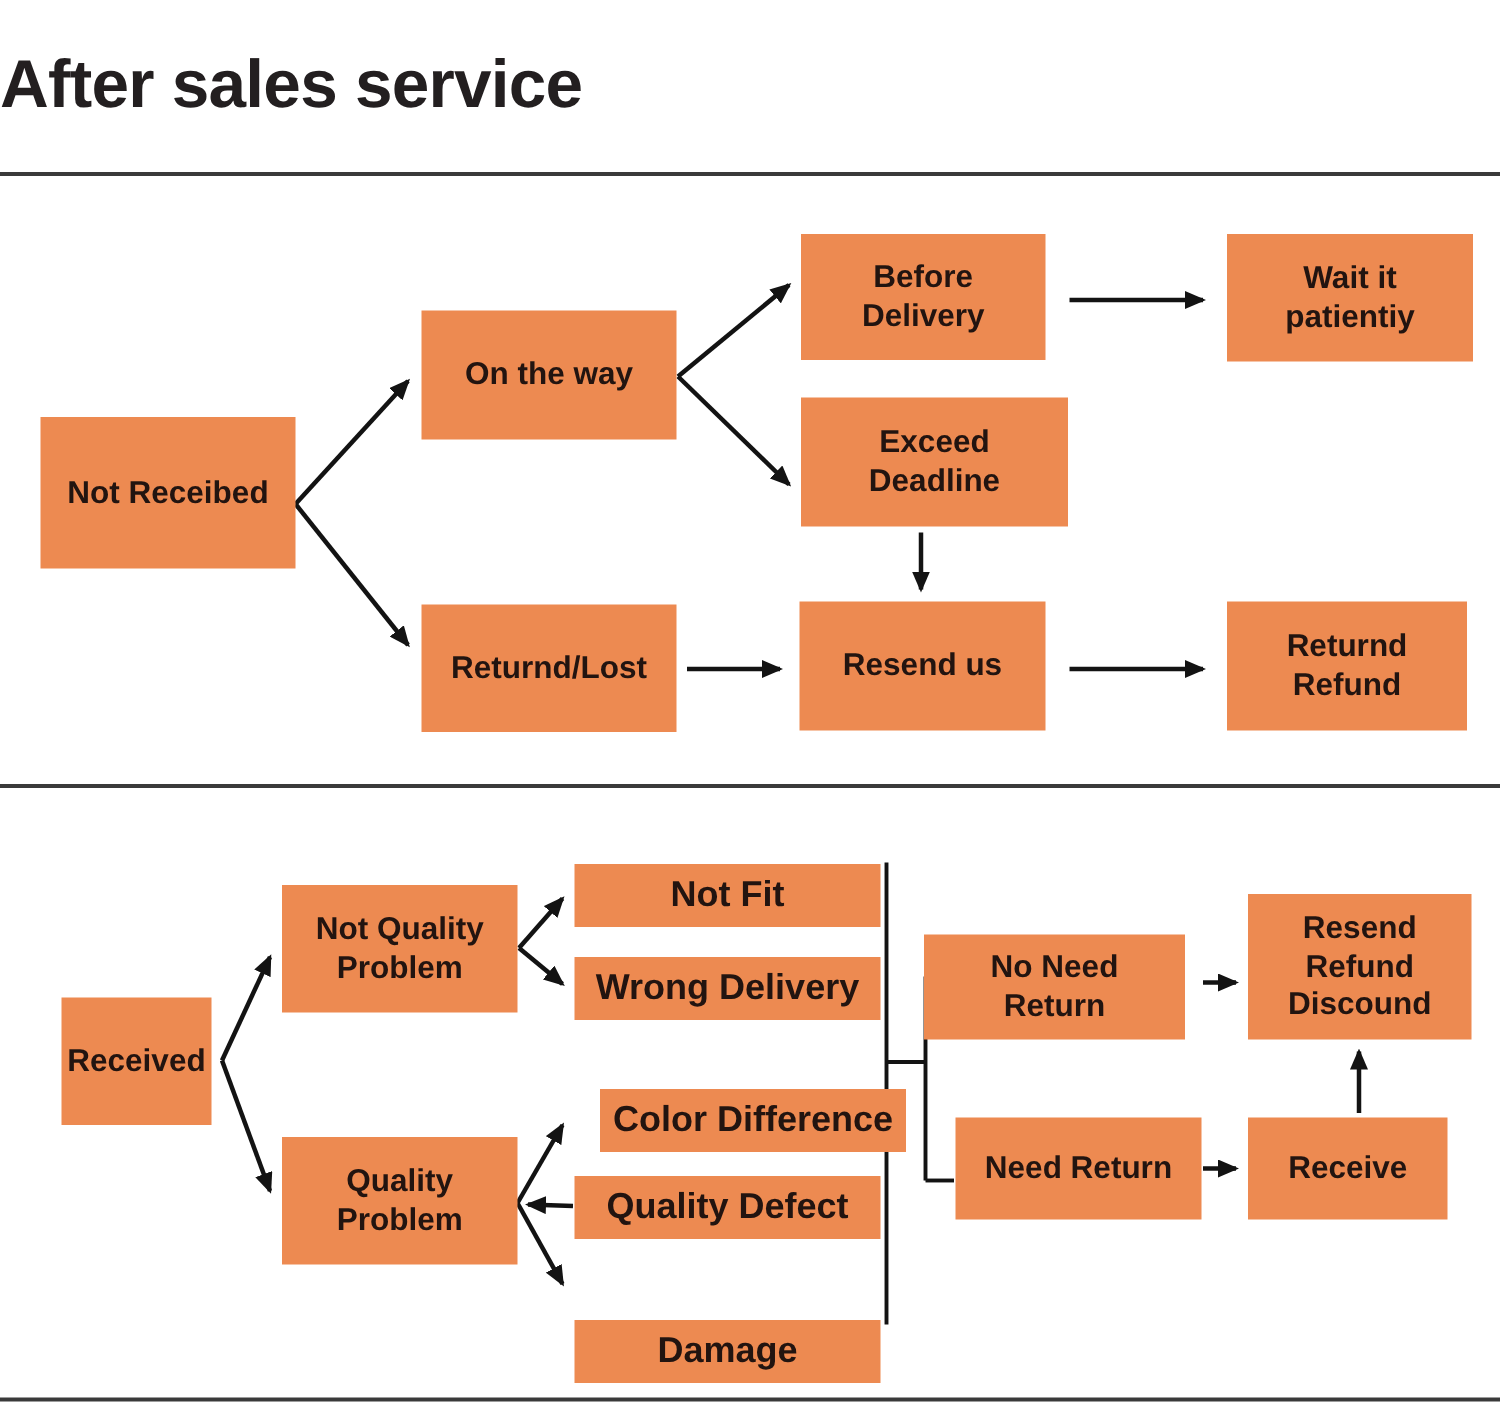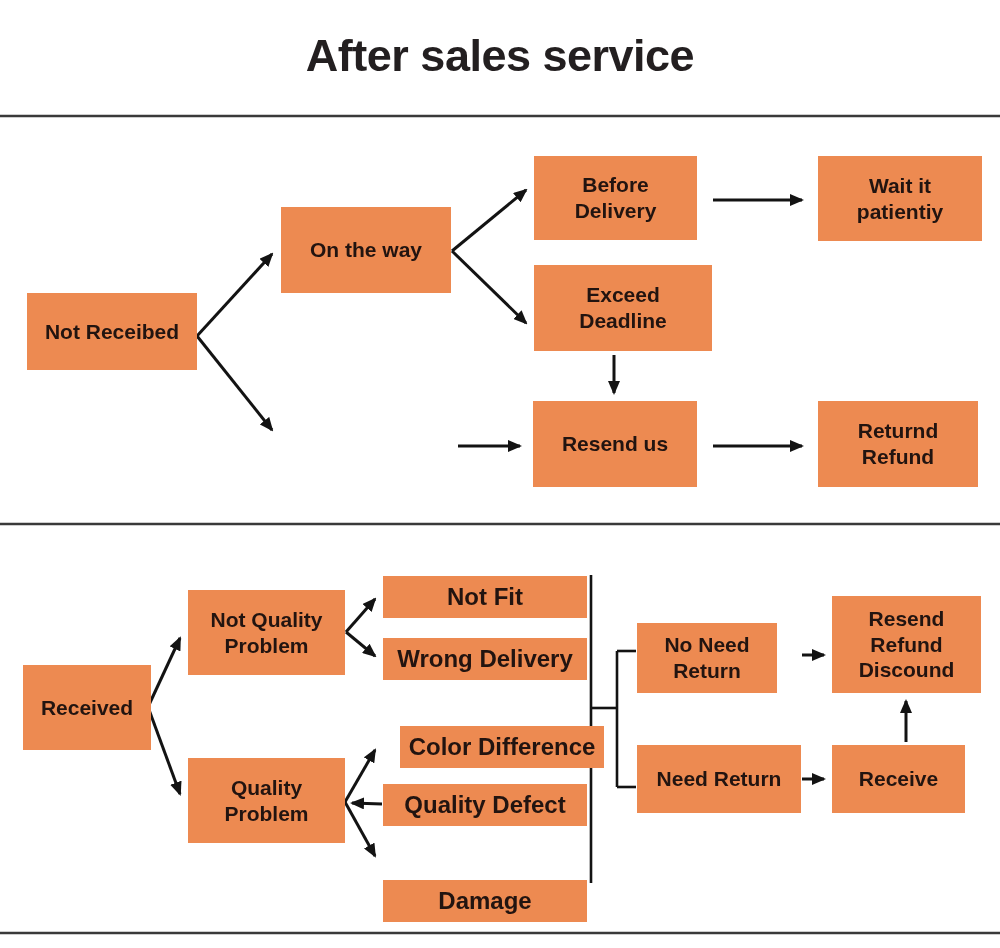--- a/index.html
+++ b/index.html
@@ -17,21 +17,21 @@
     position:relative;
     width:1000px;
     height:948px;
     background:var(--background);
     overflow:hidden;
   }
   .page-title{
     position:absolute;
     left:0; top:30px;
     width:1000px;
-    text-align:center;
+    text-align:left;
     font-size:45px;
     font-weight:800;
     letter-spacing:-0.5px;
     color:var(--title-text);
   }
   .connectors{
     position:absolute;
     left:0; top:0;
   }
   .connectors line, .connectors path.link{
@@ -114,25 +114,28 @@
 
     <g>
       <path class="bracket" d="M591,575 L591,883"></path>
       <path class="bracket" d="M591,708 L617,708"></path>
       <path class="bracket" d="M617,651 L617,787"></path>
       <path class="bracket" d="M617,651 L636,651"></path>
       <path class="bracket" d="M617,787 L636,787"></path>
     </g>
   </svg>
 
-  <div class="node" style="left:27px;top:293px;width:170px;height:77px">
+  <div class="node" style="left:27px;top:278px;width:170px;height:101px">
     <span class="label">Not Receibed</span>
   </div>
   <div class="node" style="left:281px;top:207px;width:170px;height:86px">
     <span class="label">On the way</span>
+  </div>
+  <div class="node" style="left:281px;top:403px;width:170px;height:85px">
+    <span class="label">Returnd/Lost</span>
   </div>
   <div class="node" style="left:534px;top:156px;width:163px;height:84px">
     <span class="label">Before
 Delivery</span>
   </div>
   <div class="node" style="left:534px;top:265px;width:178px;height:86px">
     <span class="label">Exceed
 Deadline</span>
   </div>
   <div class="node" style="left:818px;top:156px;width:164px;height:85px">
@@ -140,21 +143,21 @@
 patientiy</span>
   </div>
   <div class="node" style="left:533px;top:401px;width:164px;height:86px">
     <span class="label">Resend us</span>
   </div>
   <div class="node" style="left:818px;top:401px;width:160px;height:86px">
     <span class="label">Returnd
 Refund</span>
   </div>
 
-  <div class="node" style="left:23px;top:665px;width:128px;height:85px">
+  <div class="node" style="left:41px;top:665px;width:100px;height:85px">
     <span class="label">Received</span>
   </div>
   <div class="node" style="left:188px;top:590px;width:157px;height:85px">
     <span class="label">Not Quality
 Problem</span>
   </div>
   <div class="node" style="left:188px;top:758px;width:157px;height:85px">
     <span class="label">Quality
 Problem</span>
   </div>
@@ -166,21 +169,21 @@
   </div>
   <div class="node small" style="left:400px;top:726px;width:204px;height:42px">
     <span class="label">Color Difference</span>
   </div>
   <div class="node small" style="left:383px;top:784px;width:204px;height:42px">
     <span class="label">Quality Defect</span>
   </div>
   <div class="node small" style="left:383px;top:880px;width:204px;height:42px">
     <span class="label">Damage</span>
   </div>
-  <div class="node" style="left:637px;top:623px;width:140px;height:70px">
+  <div class="node" style="left:616px;top:623px;width:174px;height:70px">
     <span class="label">No Need
 Return</span>
   </div>
   <div class="node" style="left:637px;top:745px;width:164px;height:68px">
     <span class="label">Need Return</span>
   </div>
   <div class="node" style="left:832px;top:596px;width:149px;height:97px">
     <span class="label">Resend
 Refund
 Discound</span>

